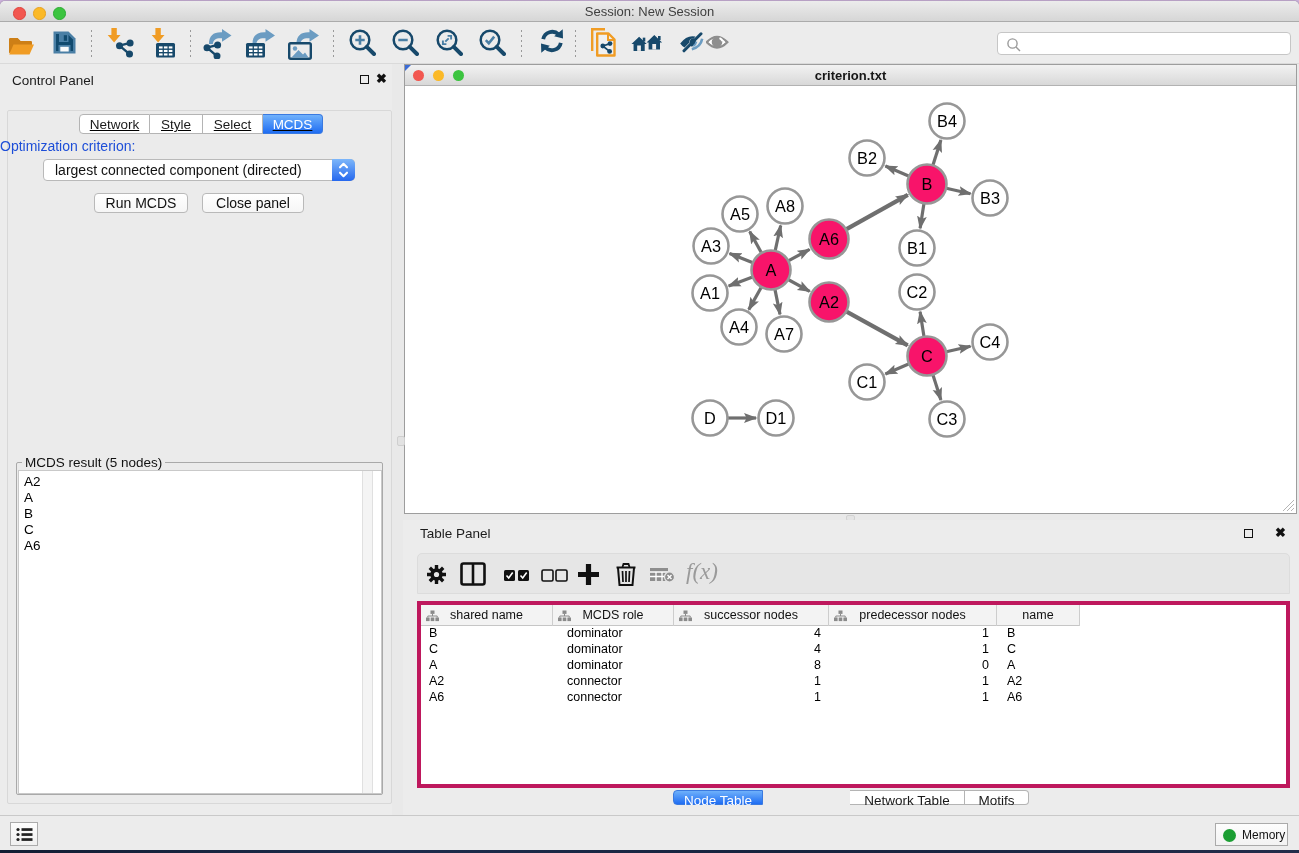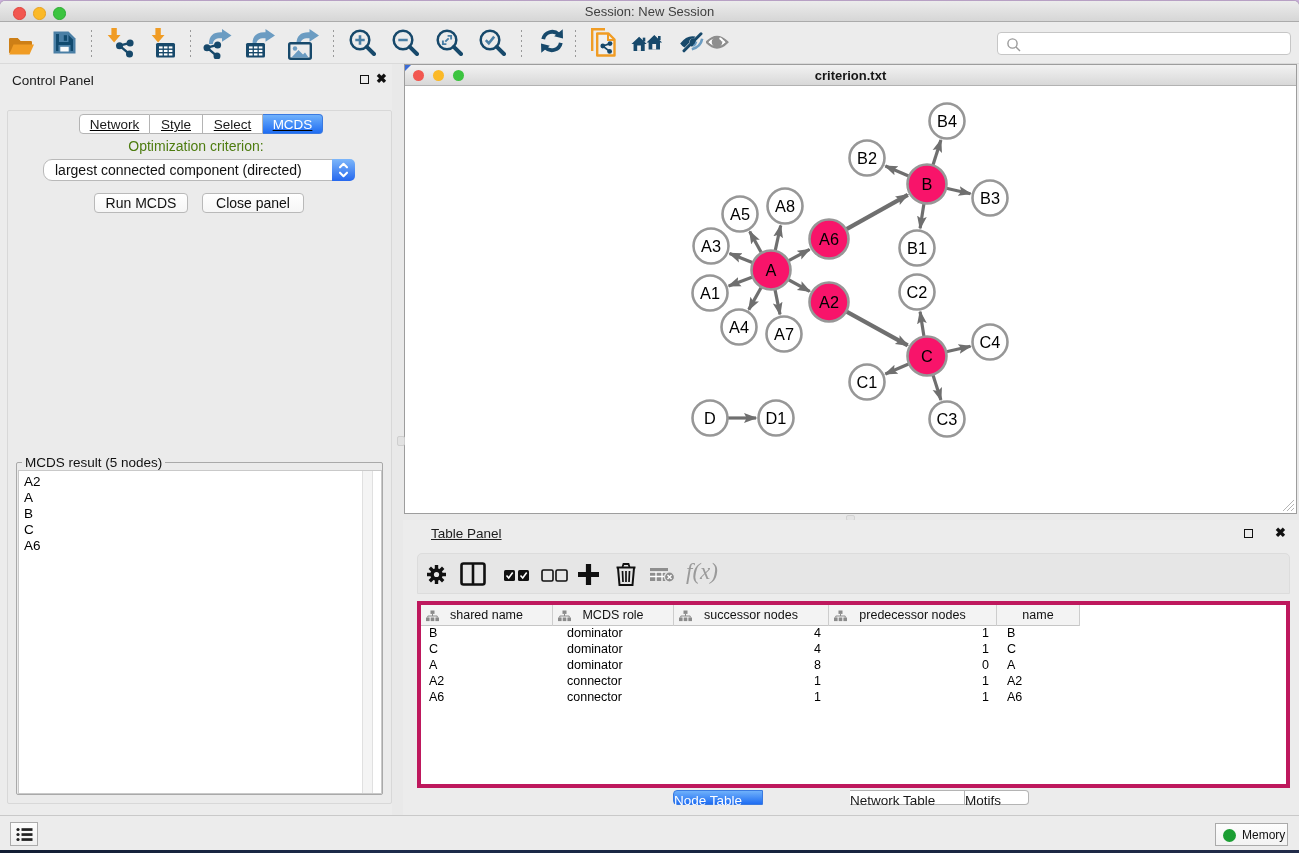--- a/index.html
+++ b/index.html
@@ -28,23 +28,23 @@
 #cpanel .hdr{position:absolute;left:12px;top:9px;font-size:13.5px;color:#1c1c1c;}
 .float-ic{position:absolute;width:9px;height:9px;border:1.6px solid #111;top:11px;}
 .close-ic{position:absolute;top:7px;font-size:13px;font-weight:bold;color:#111;}
 #cptabs{position:absolute;left:79px;top:50px;height:20px;display:flex;text-decoration:underline;}
 #cptabs .tab{height:20px;border:1px solid #b4b4b4;border-left:none;background:#fff;
  font-size:13.5px;color:#1a1a1a;text-align:center;line-height:19px;}
 #cptabs .tab:first-child{border-left:1px solid #b4b4b4;border-radius:4px 0 0 4px;}
 #cptabs .tab.sel{background:linear-gradient(#6fb1fb,#1f6df2);color:#fff;border-color:#3a7ae0;border-radius:0 4px 4px 0;}
 #cpinner{position:absolute;left:7px;top:46px;width:385px;height:694px;background:#ebebeb;
  border:1px solid #d8d8d8;border-radius:2px;}
-#optlabel{position:absolute;left:0;width:100%;top:74px;text-align:center;font-size:14px;color:#4d7c0f;}
+#optlabel{position:absolute;left:0;width:100%;top:74px;font-size:14px;color:#1d4ed8;}
 #optsel{position:absolute;left:43px;top:95px;width:312px;height:22px;background:#fff;
- border:1px solid #b9b9b9;border-radius:9px;font-size:14px;color:#111;line-height:20px;padding-left:11px;}
+ border:1px solid #b9b9b9;border-radius:4px;font-size:14px;color:#111;line-height:20px;padding-left:11px;}
 #optsel .cap{position:absolute;right:-1px;top:-1px;width:23px;height:22px;border-radius:0 5px 5px 0;
  background:linear-gradient(#7db7fa,#2668ee);}
 .btn{position:absolute;top:129px;height:20px;background:linear-gradient(#ffffff,#f6f6f6);
  border:1px solid #b9b9b9;border-radius:4px;font-size:14px;color:#111;text-align:center;line-height:19px;}
 #mcdsbox{position:absolute;left:16px;top:398px;width:367px;height:333px;border:1px solid #a9a9a9;border-radius:2px;}
 #mcdsbox .legend{position:absolute;left:5px;top:-8px;background:#ebebeb;padding:0 3px;font-size:13.5px;color:#111;}
 #mcdslist{position:absolute;left:1px;top:7px;width:364px;height:324px;background:#fff;border:1px solid #c9c9c9;}
 #mcdslist .items{position:absolute;left:5px;top:3px;font-size:13.5px;color:#000;line-height:16px;}
 #mcdslist .sbar{position:absolute;right:8px;top:0;width:11px;height:100%;background:#f4f4f4;
  border-left:1px solid #e0e0e0;border-right:1px solid #e0e0e0;}
@@ -53,32 +53,32 @@
 #nettitle{position:absolute;left:0;top:0;width:100%;height:21px;
  background:linear-gradient(#f2f2f2,#d8d8d8);border-bottom:1px solid #b2b2b2;}
 #nettitle .tl{position:absolute;top:5px;width:11px;height:11px;border-radius:50%;}
 #nettitle .t{position:absolute;left:0;right:0;top:3px;text-align:center;font-size:13px;font-weight:bold;color:#161616;}
 #netcorner{position:absolute;left:0;top:0;width:0;height:0;border-left:6px solid #3c6cd6;border-bottom:6px solid transparent;}
 
 #vgrip{position:absolute;left:397px;top:372px;width:8px;height:10px;background:#e2e2e2;border:1px solid #cfcfcf;border-radius:2px;}
 #hgrip{position:absolute;left:846px;top:451px;width:9px;height:6px;background:#e4e4e4;border:1px solid #d2d2d2;border-radius:2px;}
 
 #tpanel{position:absolute;left:403px;top:456px;width:896px;height:296px;background:#ececec;}
-#tpanel .hdr{position:absolute;left:28px;top:6px;font-size:13.5px;color:#1c1c1c;text-decoration:underline;}
+#tpanel .hdr{position:absolute;left:17px;top:6px;font-size:13.5px;color:#1c1c1c;}
 #ttoolbar{position:absolute;left:14px;top:33px;width:873px;height:41px;background:#e6e6e6;
  border:1px solid #dcdcdc;border-radius:5px 5px 0 0;}
 #ttable{position:absolute;left:14px;top:81px;width:873px;height:187px;background:#fff;border:4px solid #be185d;}
 #thead{position:absolute;left:0;top:0;width:659px;height:21px;background:#f3f3f3;
  border-bottom:1px solid #c6c6c6;font-size:12.5px;color:#111;}
 #thead .col{position:absolute;top:0;height:21px;border-right:1px solid #cdcdcd;text-align:center;line-height:21px;}
 .trow{position:absolute;font-size:12.5px;color:#000;height:16px;line-height:16px;}
 
 #btabs{position:absolute;left:270px;top:270px;height:21px;display:flex;}
 #btabs .tab{height:15px;border:1px solid #b4b4b4;border-left:none;background:#fff;font-size:13.5px;
- color:#1a1a1a;line-height:20px;}
+ color:#1a1a1a;text-align:center;line-height:20px;}
 #btabs .tab:first-child{border-left:1px solid #b4b4b4;border-radius:4px 0 0 4px;background:linear-gradient(#6fb1fb,#1f6df2);color:#fff;border-color:#3a7ae0;}
 #btabs .tab:last-child{border-radius:0 4px 4px 0;}
 
 #statusbar{position:absolute;left:0;top:814px;width:1299px;height:45px;background:#ececec;border-top:1px solid #c9c9c9;}
 #sbtn{position:absolute;left:10px;top:6px;width:28px;height:24px;background:linear-gradient(#fdfdfd,#f0f0f0);border:1px solid #ababab;}
 #membtn{position:absolute;left:1215px;top:7px;width:73px;height:23px;background:linear-gradient(#fdfdfd,#f2f2f2);
  border:1px solid #aaa;font-size:12px;color:#111;}
 #membtn .dot{position:absolute;left:7px;top:5px;width:13px;height:13px;border-radius:50%;background:#1b9e33;}
 #membtn .txt{position:absolute;left:26px;top:4px;}
 </style></head>

